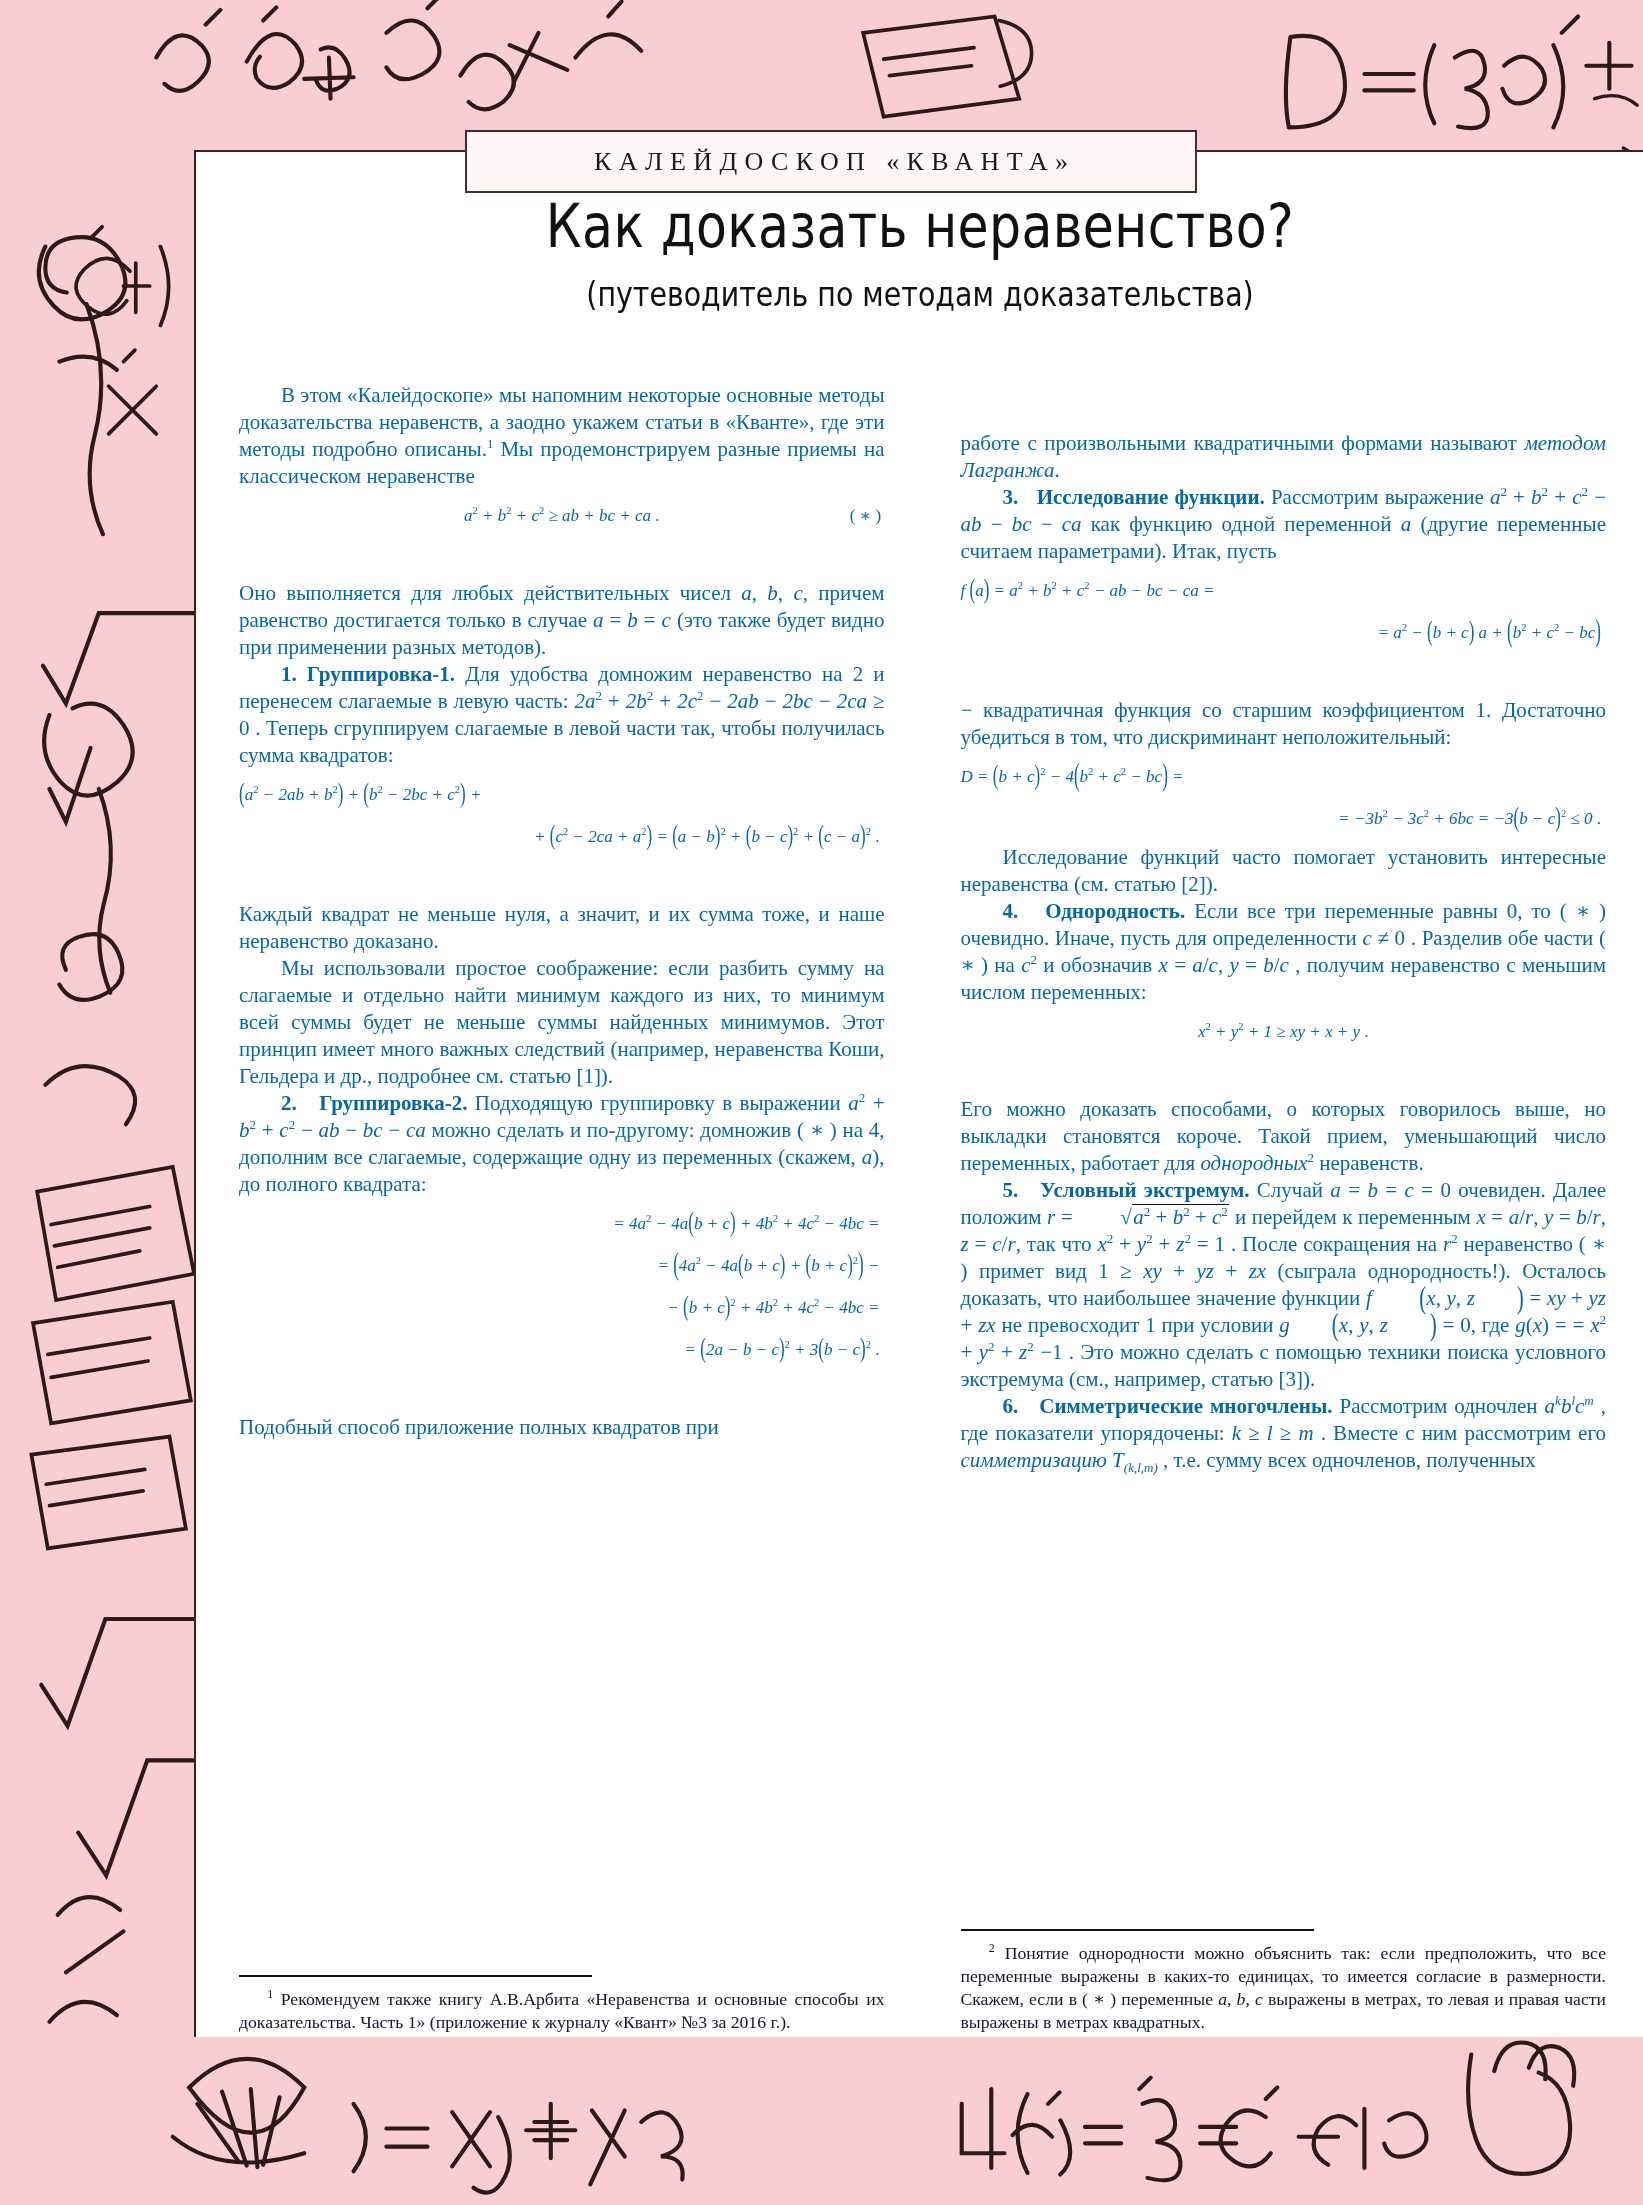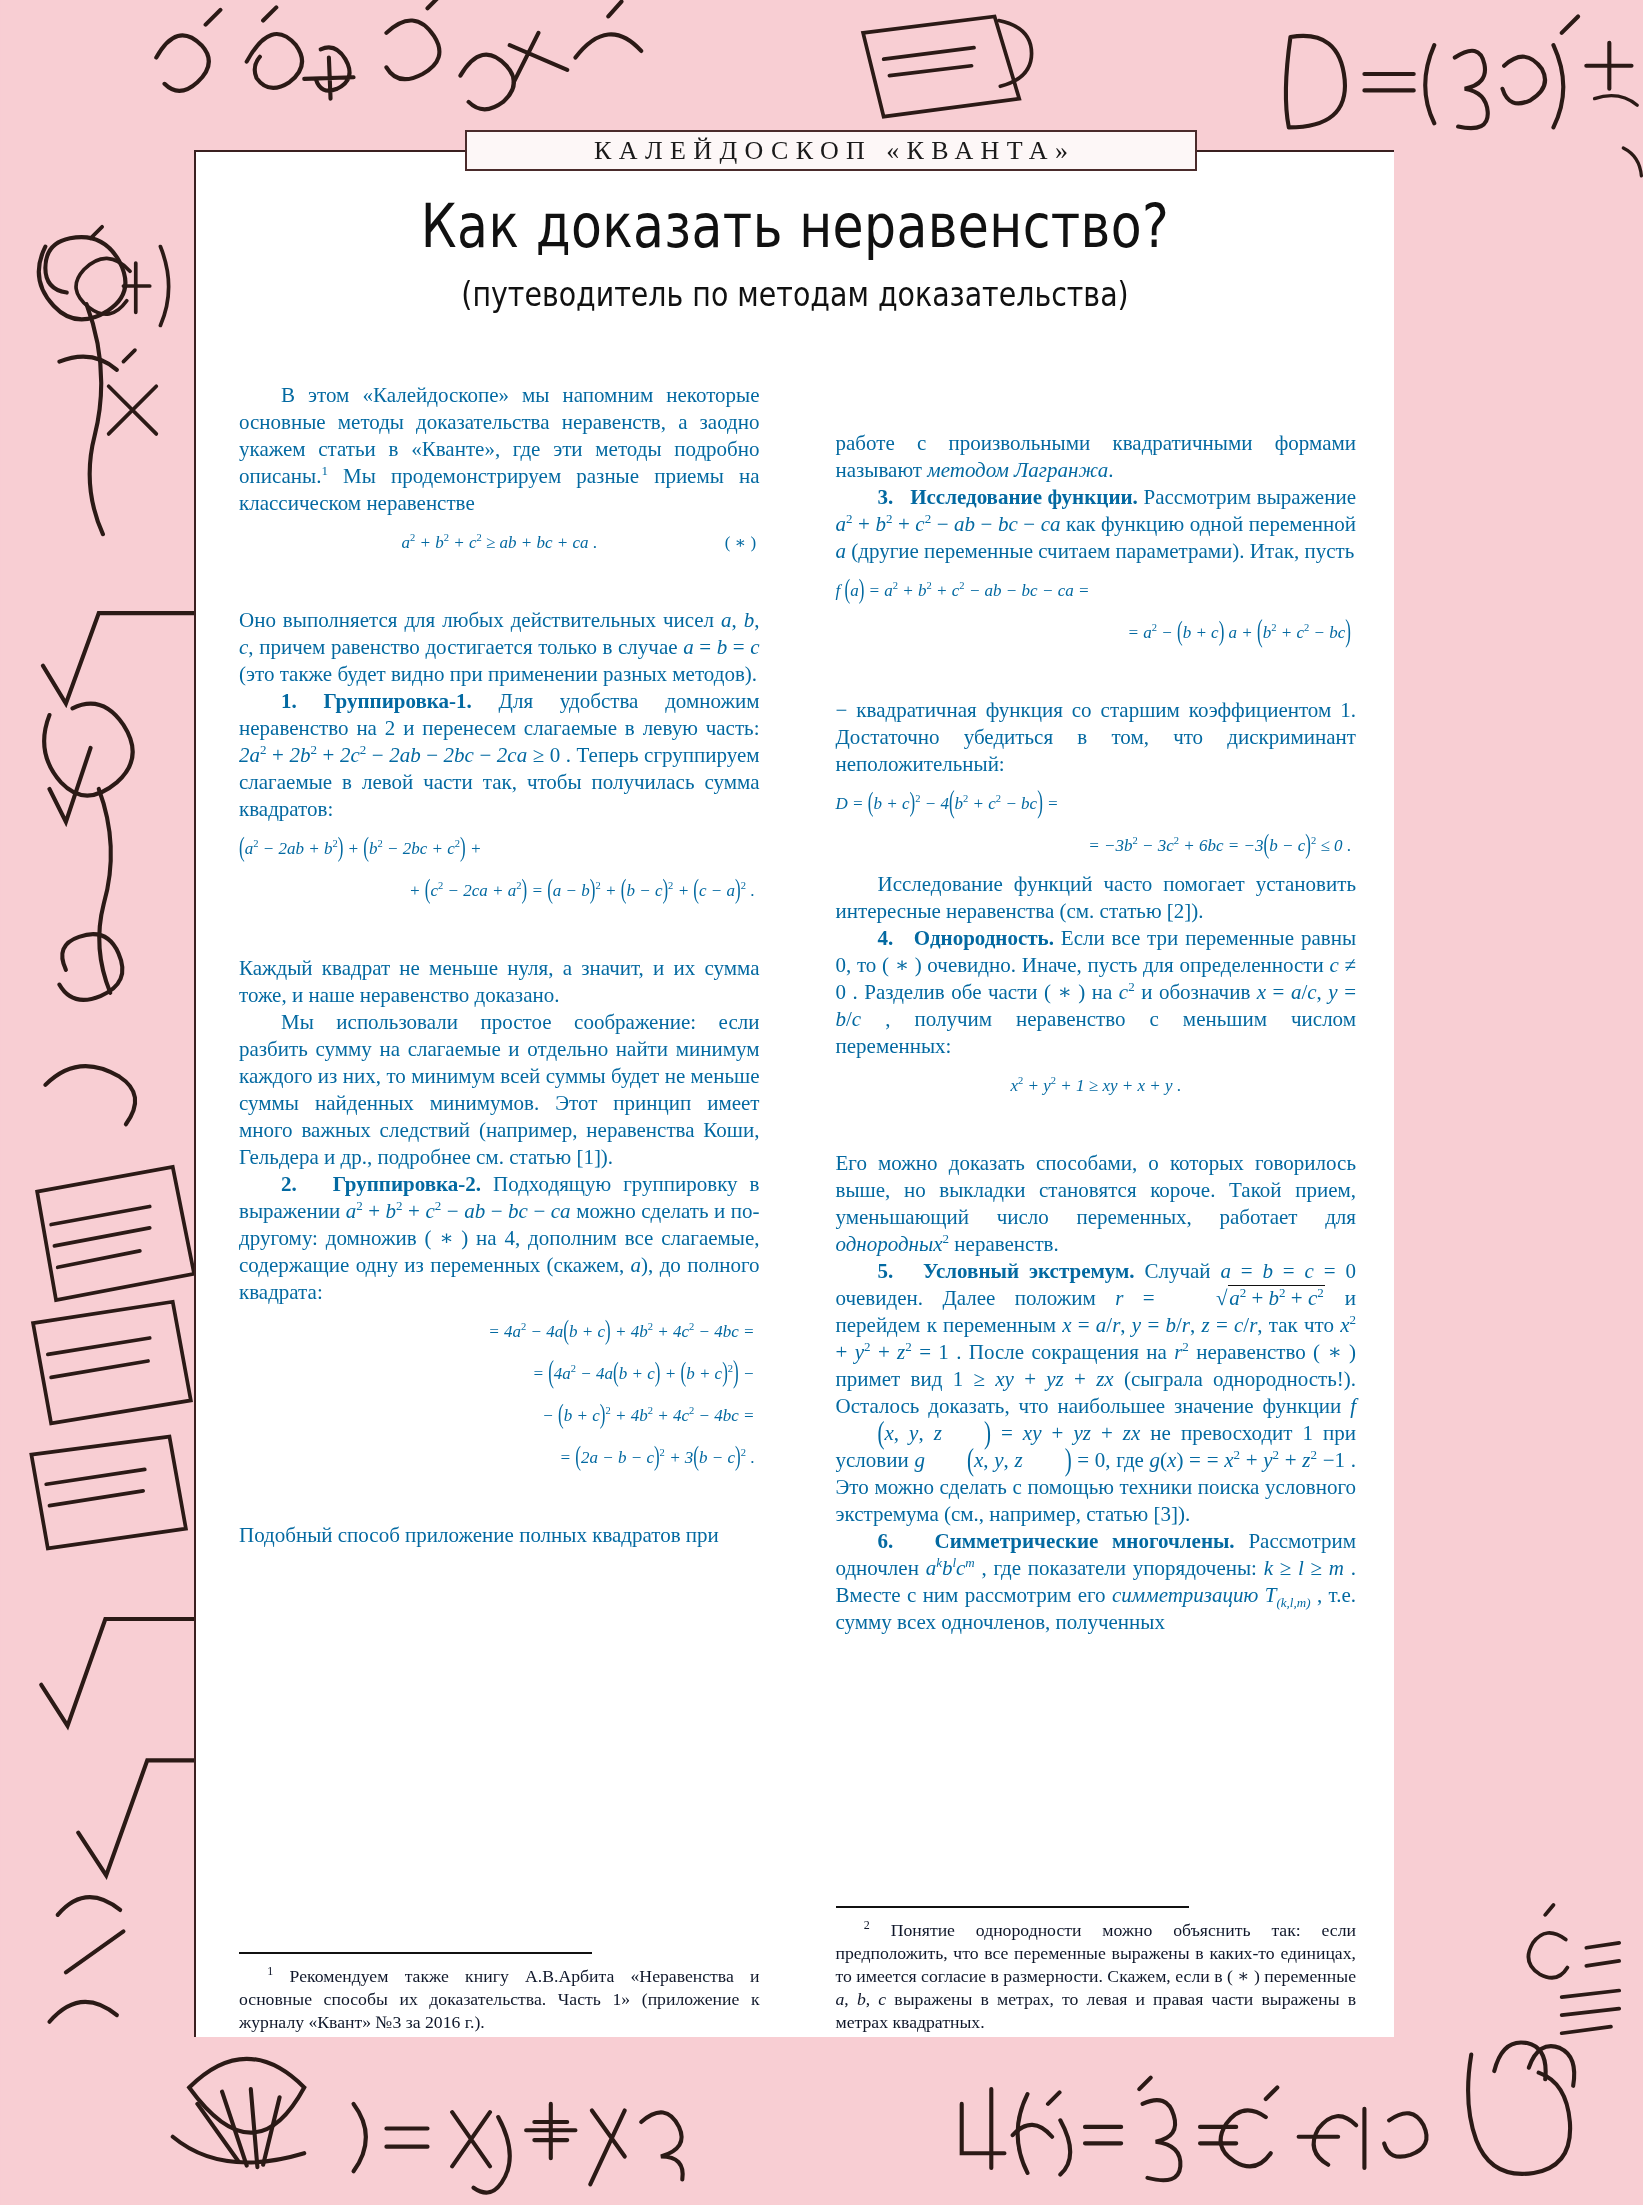--- a/index.html
+++ b/index.html
@@ -21,36 +21,36 @@
     left: 0; top: 0;
     width: 1644px; height: 2205px;
     pointer-events: none;
   }
 
   
   #page {
     position: absolute;
     left: 194px;
     top: 150px;
-    width: 1200px;
+    width: 1450px;
     height: 1887px;
     background: #ffffff;
     border-left: 2.5px solid #3a2020;
     border-top: 2.5px solid #3a2020;
     box-sizing: border-box;
     overflow: hidden;
   }
 
   
   #banner-wrap {
     position: absolute;
     left: 465px;
     top: 130px;
     width: 732px;
-    height: 41px;
+    height: 63px;
     background: #fdf7f7;
     border: 2.5px solid #4a2b2b;
     box-sizing: border-box;
     display: flex;
     align-items: center;
     justify-content: center;
     z-index: 5;
   }
   #banner-text {
     font-family: "Liberation Serif", "DejaVu Serif", serif;

